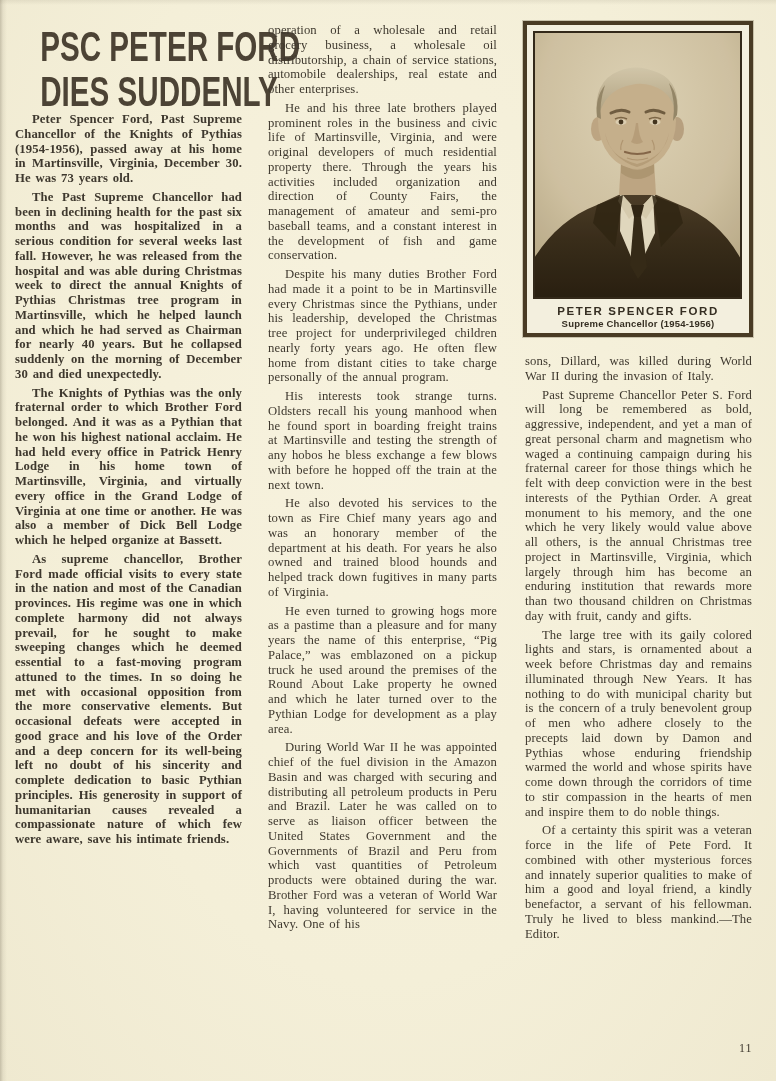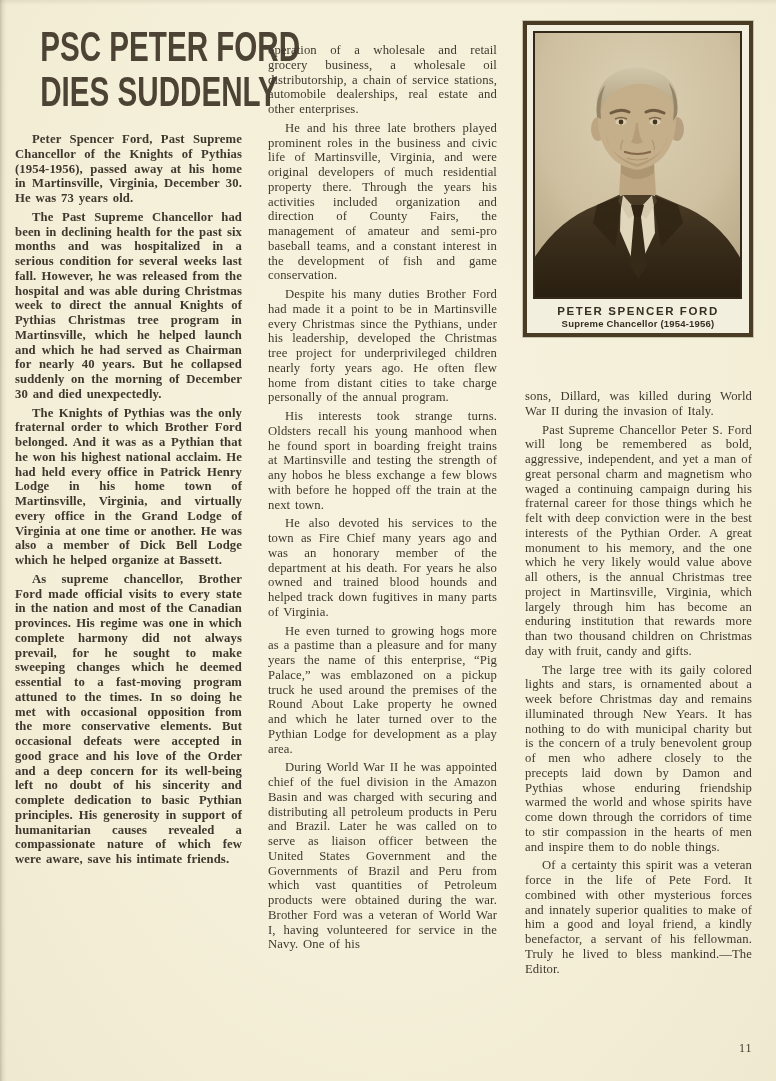--- a/index.html
+++ b/index.html
@@ -47,28 +47,27 @@
 
   
   .col {
     position: absolute;
     text-align: justify;
     font-size: 12.7px;
     line-height: 14.75px;
     letter-spacing: 0.1px;
     word-spacing: 1.5px;
     color: #3e382e;
-    margin-top: 20px;
   }
   .col p { margin: 0 0 4px 0; }
   .col p:last-child { margin-bottom: 0; }
   .col p.indent { text-indent: 17px; }
   #column-1 { left: 15px;  top: 112px; width: 227px; font-weight: bold; }
   #column-2 { left: 268px; top: 23px;  width: 229px; }
-  #column-3 { left: 525px; top: 369px; width: 227px; }
+  #column-3 { left: 525px; top: 354px; width: 227px; }
 
   
   .photo-frame {
     position: absolute;
     left: 523px;
     top: 21px;
     width: 230px;
     height: 316px;
     box-sizing: border-box;
     border: 4px solid #493b24;

